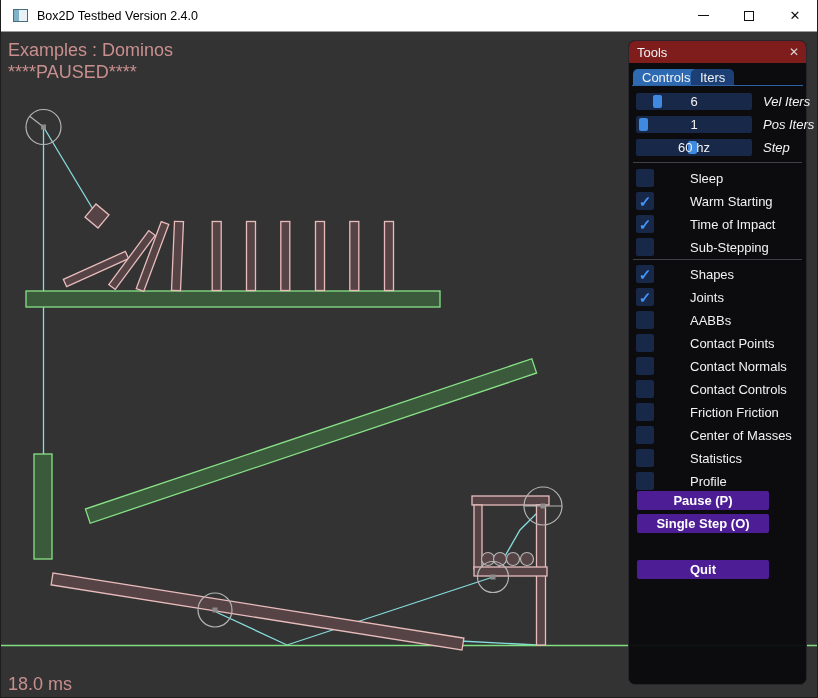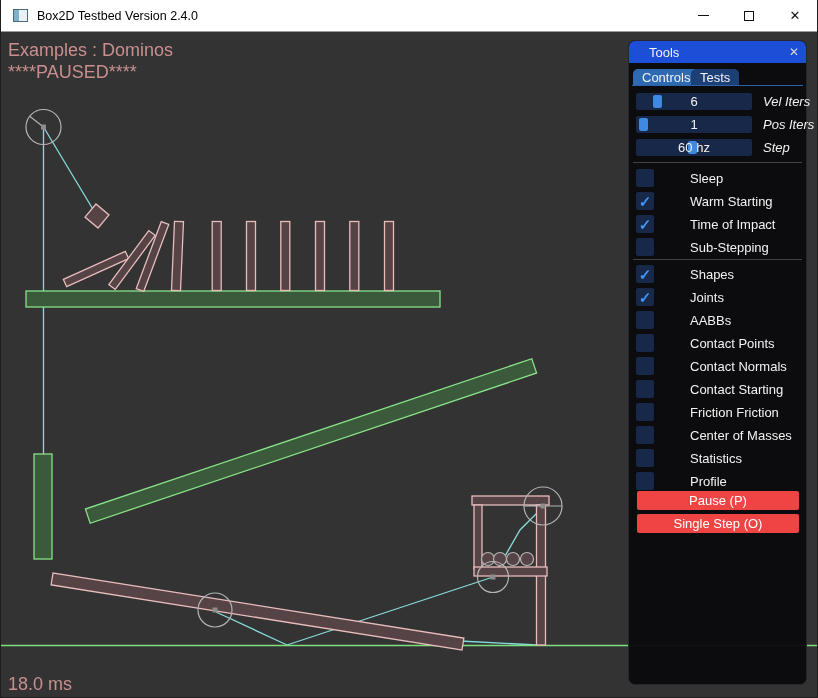--- a/index.html
+++ b/index.html
@@ -29,22 +29,22 @@
   
   .scene-text{position:absolute;color:#c98f8f;font-size:18px;z-index:5;}
   
   .panel{
     position:absolute;left:628px;top:40px;width:179px;height:645px;
     background:rgba(10,10,12,0.96);
     border:1px solid #26262c;border-radius:7px;box-sizing:border-box;
     z-index:20;color:#f2f2f2;font-size:13px;
   }
   .panel-title{
-    position:absolute;left:0;top:0;right:0;height:22px;background:#1d4ed8;
-    border-radius:6px 6px 0 0;display:flex;align-items:center;padding-left:20px;box-sizing:border-box;
+    position:absolute;left:0;top:0;right:0;height:22px;background:#7f1d1d;
+    border-radius:6px 6px 0 0;display:flex;align-items:center;padding-left:8px;box-sizing:border-box;
   }
   .panel-close{
     position:absolute;right:4px;top:3px;width:16px;height:16px;display:flex;
     align-items:center;justify-content:center;color:#d8d8d8;font-size:12px;border-radius:3px;
   }
   .tab{
     position:absolute;top:28px;height:16px;border-radius:5px 5px 0 0;
     display:flex;align-items:center;justify-content:center;padding:0 9px;box-sizing:border-box;
   }
   .tab.active{background:#2e6ab2;}
@@ -59,22 +59,22 @@
   .slabel{position:absolute;left:127px;top:0;height:17px;display:flex;align-items:center;white-space:nowrap;font-style:italic;}
   .sep{position:absolute;left:4px;right:4px;height:1px;background:#404046;}
   .cbrow{position:absolute;left:7px;height:18px;}
   .cbbox{
     position:absolute;left:0;top:0;width:18px;height:18px;background:#182848;border-radius:2px;
     display:flex;align-items:center;justify-content:center;
   }
   .cbmark{color:#4296fa;font-size:15px;font-weight:bold;line-height:15px;}
   .cblabel{position:absolute;left:31px;top:0;height:18px;display:flex;align-items:center;white-space:nowrap;margin-left:23px;}
   .pbtn{
-    position:absolute;left:8px;width:162px;height:19px;background:#ef4444;border-radius:2px;
-    display:flex;align-items:center;justify-content:center;color:#fff;
+    position:absolute;left:8px;width:132px;height:19px;background:#4c1d95;border-radius:2px;
+    display:flex;align-items:center;justify-content:center;color:#fff;font-weight:bold;
   }
   .edge{position:absolute;left:0;top:0;width:818px;height:698px;box-sizing:border-box;
     border-left:1px solid #1d1d1d;border-right:1px solid #1d1d1d;border-bottom:1px solid #1d1d1d;
     pointer-events:none;z-index:40;}
 </style>
 </head>
 <body>
 
 <div class="titlebar">
   <span class="app-icon"></span>
@@ -164,21 +164,21 @@
 <div class="scene-text" style="left:8px;top:62px">****PAUSED****</div>
 <div class="scene-text" style="left:8px;top:674px">18.0 ms</div>
 
 <div class="panel">
   <div class="panel-title">
     <span>Tools</span>
     <span class="panel-close">✕</span>
   </div>
 
   <div class="tab active" style="left:4px;">Controls</div>
-  <div class="tab inactive" style="left:62px;">Tests</div>
+  <div class="tab inactive" style="left:62px;">Iters</div>
   <div class="tab-underline"></div>
 
   <div class="srow" style="top:52px">
     <span class="sframe">
         <span class="sgrab" style="left: calc(15%);"></span>
       </span>
     <span class="sval">6</span>
     <span class="slabel">Vel Iters</span>
   </div>
   <div class="srow" style="top:75px">
@@ -252,21 +252,21 @@
   <div class="cbrow" style="top:316px">
     <span class="cbbox">
         <span class="cbmark" style="visibility: hidden;">✓</span>
       </span>
     <span class="cblabel">Contact Normals</span>
   </div>
   <div class="cbrow" style="top:339px">
     <span class="cbbox">
         <span class="cbmark" style="visibility: hidden;">✓</span>
       </span>
-    <span class="cblabel">Contact Starting</span>
+    <span class="cblabel">Contact Controls</span>
   </div>
   <div class="cbrow" style="top:362px">
     <span class="cbbox">
         <span class="cbmark" style="visibility: hidden;">✓</span>
       </span>
     <span class="cblabel">Friction Friction</span>
   </div>
   <div class="cbrow" style="top:385px">
     <span class="cbbox">
         <span class="cbmark" style="visibility: hidden;">✓</span>
@@ -281,15 +281,16 @@
   </div>
   <div class="cbrow" style="top:431px">
     <span class="cbbox">
         <span class="cbmark" style="visibility: hidden;">✓</span>
       </span>
     <span class="cblabel">Profile</span>
   </div>
 
   <div class="pbtn" style="top:450px">Pause (P)</div>
   <div class="pbtn" style="top:473px">Single Step (O)</div>
+  <div class="pbtn" style="top:519px">Quit</div>
 </div>
 
 <div class="edge"></div>
 
 </body></html>

